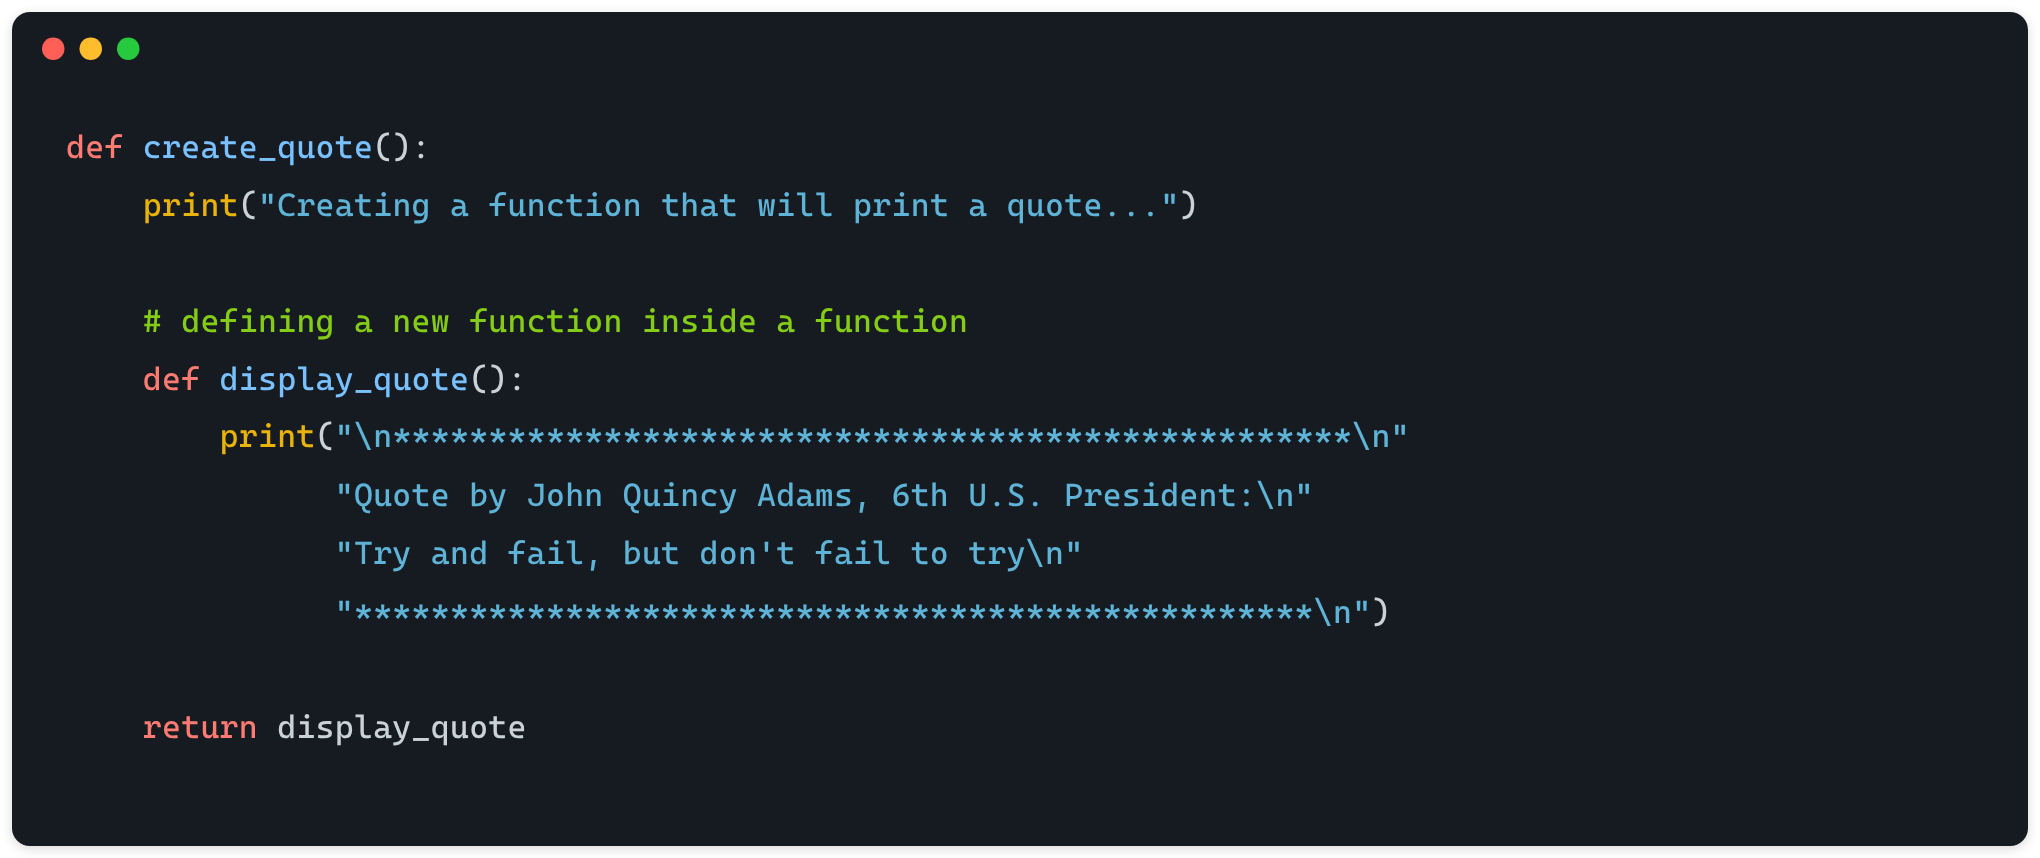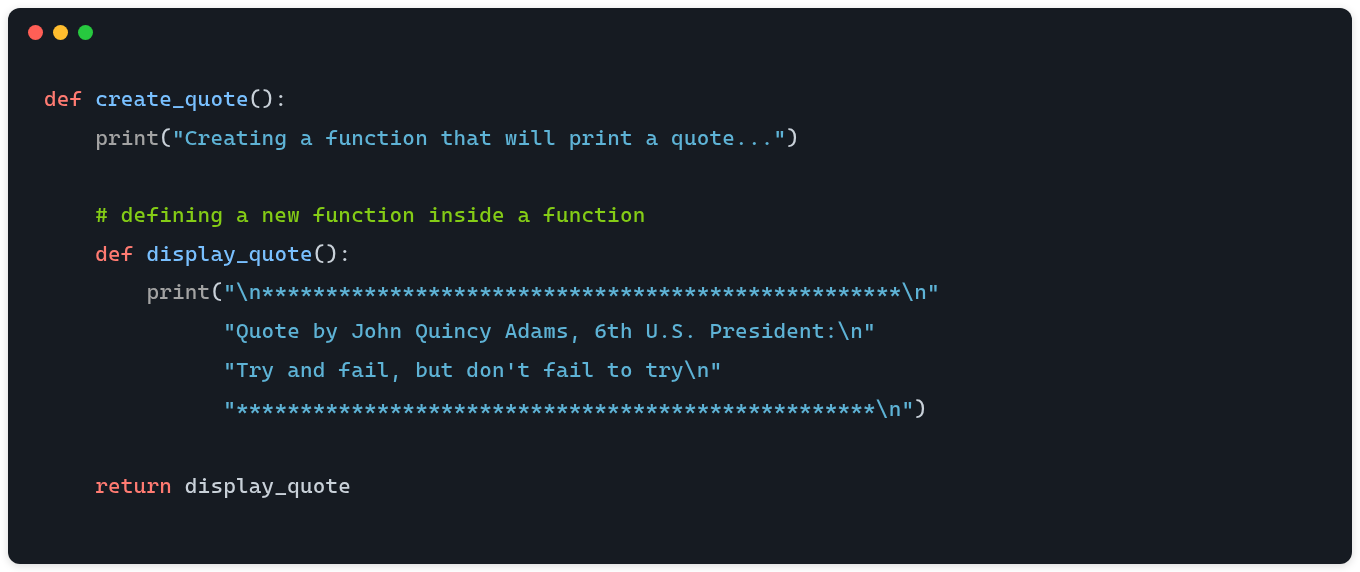--- a/index.html
+++ b/index.html
@@ -41,21 +41,21 @@
     padding: 24px 36px 24px 36px;
     font-size: 21.5px;
     line-height: 1.8;
     white-space: pre;
     color: #c9d1d9;
     letter-spacing: 0.2px;
   }
 
   .tok-keyword  { color: #ff7b72; }
   .tok-funcdef  { color: #79c0ff; }
-  .tok-call     { color: #a3a3a3; }
+  .tok-call     { color: #eab308; }
   .tok-string   { color: #5eb3d6; }
   .tok-comment  { color: #84cc16; }
   .tok-punct    { color: #c9d1d9; }
   .tok-ident    { color: #c9d1d9; }
 
   .code-line { display: block; min-height: 1.8em; }
 </style>
 </head>
 <body>
 

